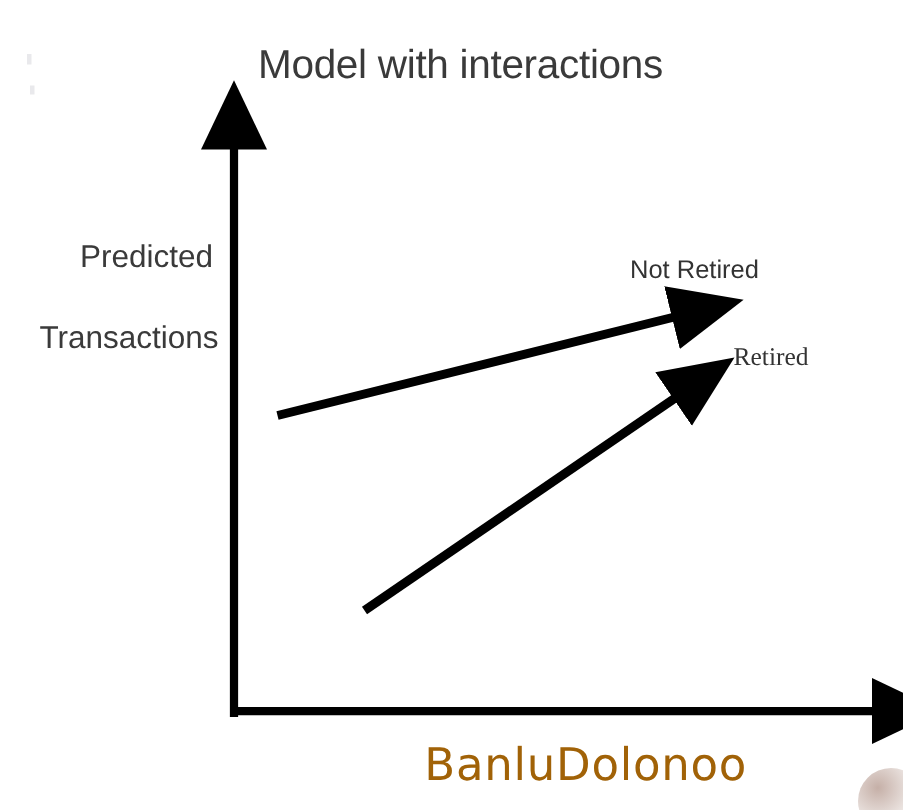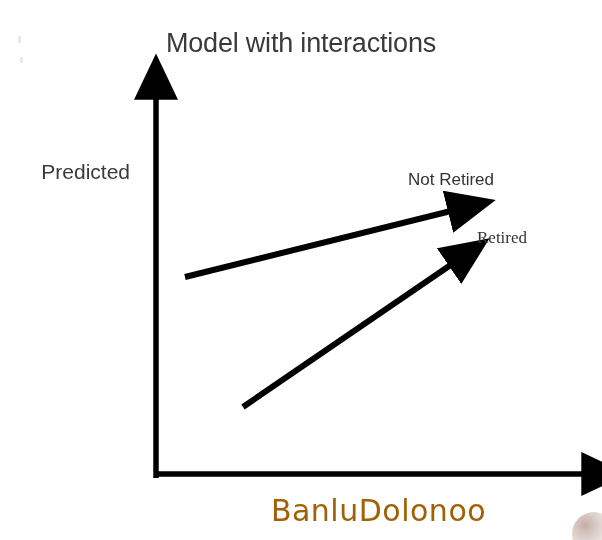--- a/index.html
+++ b/index.html
@@ -24,20 +24,21 @@
     left: 0;
     top: 0;
     width: 602px;
     height: 540px;
   }
   .txt {
     position: absolute;
     white-space: pre;
     color: #333333;
     font-family: "Liberation Sans", sans-serif;
+    padding-left: 12px;
   }
   #chart-title {
     left: 0;
     top: 28px;
     width: 602px;
     box-sizing: border-box;
     text-align: center;
     font-size: 27px;
     font-weight: 400;
     letter-spacing: -0.2px;
@@ -111,20 +112,21 @@
 
     <line x1="185" y1="277" x2="455" y2="210" stroke="#000000" stroke-width="6" stroke-linecap="butt" marker-end="url(#series-arrow)"></line>
 
     <line x1="243" y1="407" x2="455" y2="262" stroke="#000000" stroke-width="6" stroke-linecap="butt" marker-end="url(#series-arrow)"></line>
   </svg>
 
   <div class="txt" id="chart-title">Model with interactions</div>
 
   <div class="txt" id="y-axis-label">
     <span>Predicted</span>
+    <span class="l2">Transactions</span>
   </div>
 
   <div class="txt" id="x-axis-label">BanluDolonoo</div>
 
   <div class="txt series-label" id="label-not-retired">Not Retired</div>
 
   <div class="txt series-label" id="label-retired">Retired</div>
 
   <div class="corner-smudge"></div>
 

